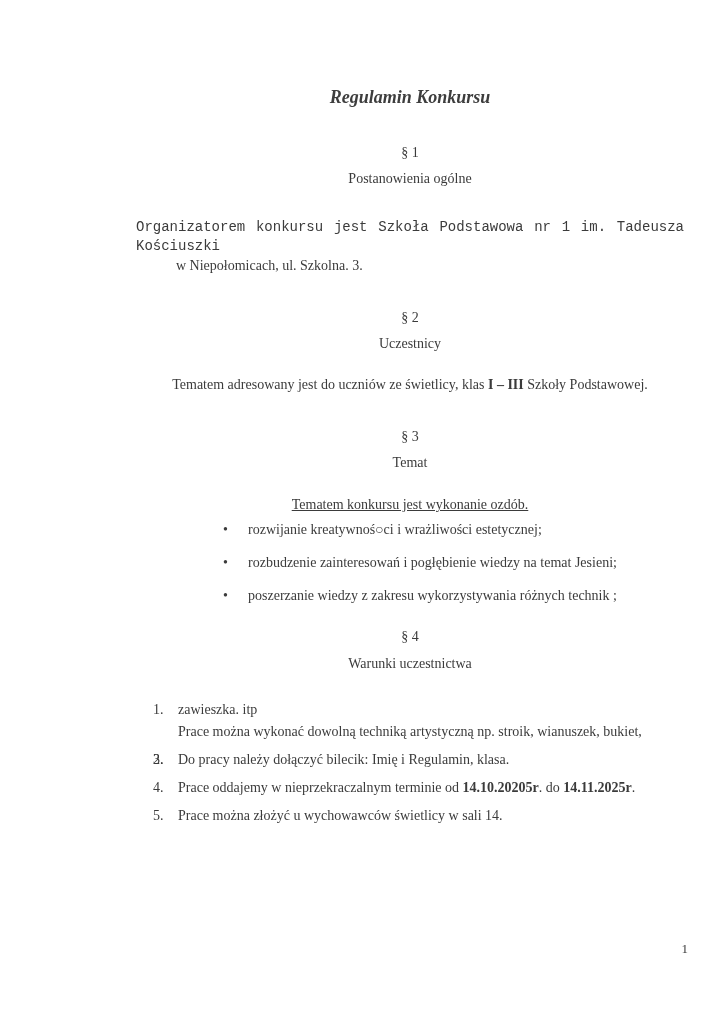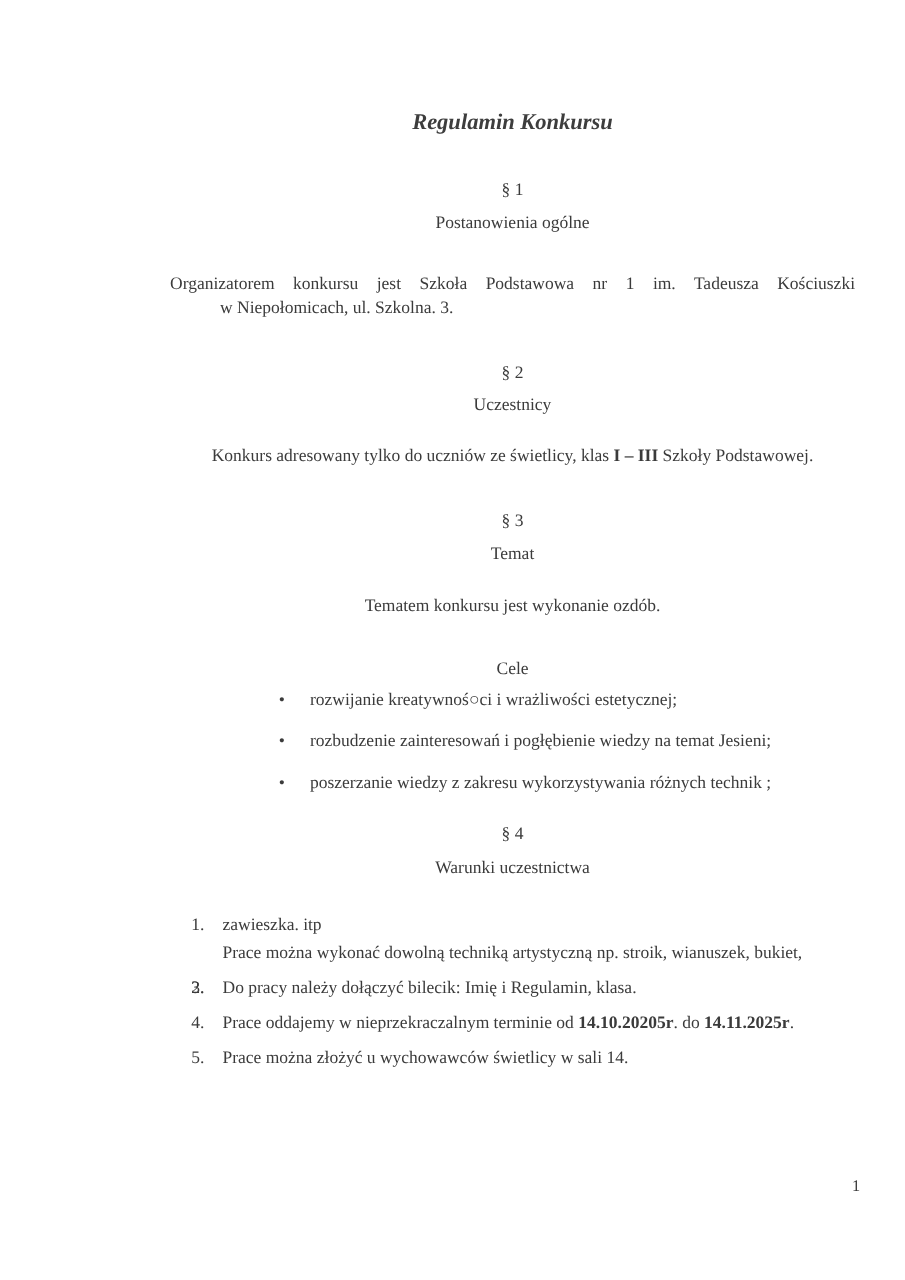--- a/index.html
+++ b/index.html
@@ -47,25 +47,26 @@
   .sec-heading {
     text-align: center;
     margin-top: 7px;
   }
   .h4 { margin-top: 8px; }
   .para1 { margin-top: 30px; }
   .line-justify {
     display: block;
     text-align: justify;
     text-align-last: justify;
+    font-family: Liberation Mono, monospace;
   }
   .line-left { display: block; text-align: left; margin-left: 40px; }
   .para-center { text-align: center; }
   .p2 { margin-top: 22px; }
-  .p3 { margin-top: 23px; }
+  .p3 { margin-top: 23px; text-decoration: underline; }
   .goals-heading {
     text-align: center;
     margin-top: 31px;
   }
   .goals { margin-top: 6px; }
   .goal-item {
     position: relative;
     padding-left: 112px;
     line-height: 19px;
   }
@@ -107,27 +108,26 @@
 
     <div class="sec-marker m1">§ 1</div>
     <div class="sec-heading">Postanowienia ogólne</div>
     <div class="para1">
       <span class="line-justify">Organizatorem konkursu jest Szkoła Podstawowa nr 1 im. Tadeusza Kościuszki</span>
       <span class="line-left">w Niepołomicach, ul. Szkolna. 3.</span>
     </div>
 
     <div class="sec-marker m2">§ 2</div>
     <div class="sec-heading">Uczestnicy</div>
-    <div class="para-center p2"><span>Konkurs adresowany tylko do uczniów ze świetlicy, klas </span><b>I – III</b><span> Szkoły Podstawowej.</span></div>
+    <div class="para-center p2"><span>Tematem adresowany jest do uczniów ze świetlicy, klas </span><b>I – III</b><span> Szkoły Podstawowej.</span></div>
 
     <div class="sec-marker m3">§ 3</div>
     <div class="sec-heading">Temat</div>
     <div class="para-center p3">Tematem konkursu jest  wykonanie ozdób.</div>
 
-    <div class="goals-heading">Cele</div>
     <div class="goals">
       <div class="goal-item">
         <span class="goal-bullet">•</span>
         <span>rozwijanie kreatywnoś○ci i  wrażliwości estetycznej;</span>
       </div>
       <div class="goal-item">
         <span class="goal-bullet">•</span>
         <span>rozbudzenie zainteresowań i pogłębienie wiedzy na temat Jesieni;</span>
       </div>
       <div class="goal-item">

